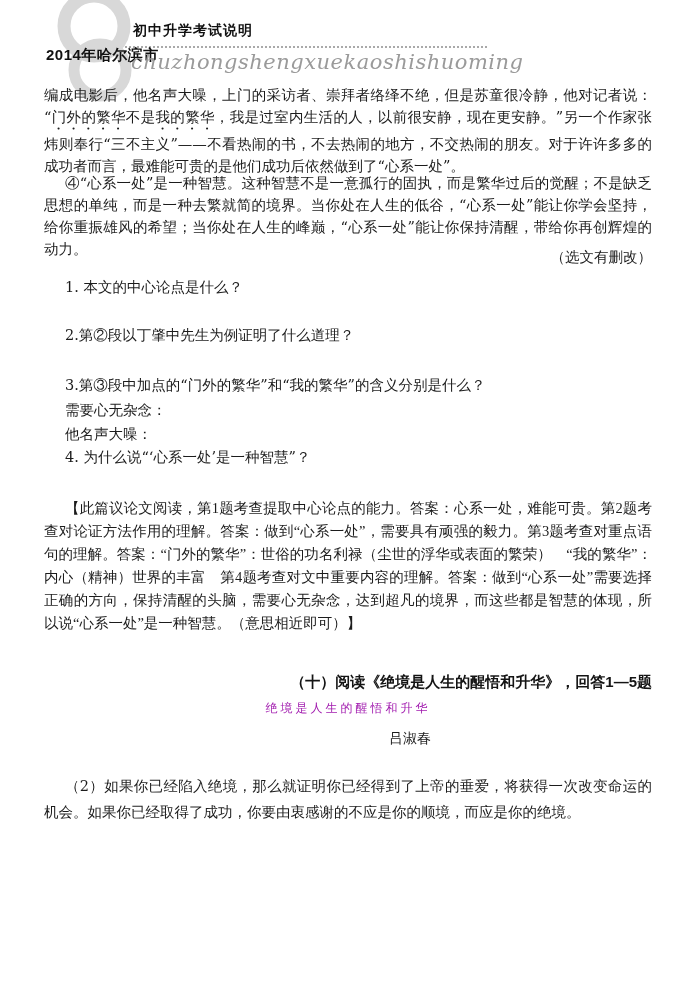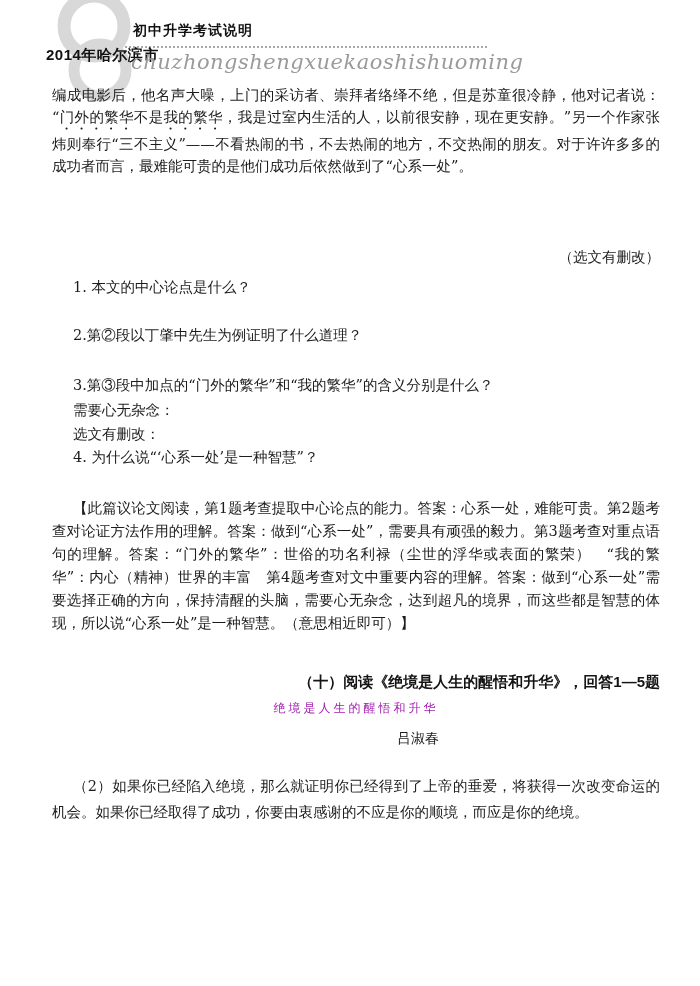--- a/index.html
+++ b/index.html
@@ -31,21 +31,20 @@
     position:absolute;left:131px;top:50px;
     font-family:"DejaVu Serif","Liberation Serif",serif;
     font-style:italic;font-size:21px;letter-spacing:0.5px;color:#9a9a9a;
   }
   
   .tblock{
     position:absolute;left:44px;width:608px;
     font-size:14.5px;line-height:22px;
     text-align:justify;text-justify:inter-ideograph;
     color:#1c1c1c;
-    margin-left:8px;
   }
   .indent{text-indent:21px;}
   .em-dots{
     -webkit-text-emphasis:filled dot #1c1c1c;
     -webkit-text-emphasis-position:under right;
     text-emphasis:filled dot #1c1c1c;
     text-emphasis-position:under right;
   }
   .right-align{text-align:right;}
   .lh23{line-height:23px;}
@@ -79,31 +78,32 @@
   </div>
   <div class="book-title">初中升学考试说明</div>
   <div class="dotted-divider"></div>
   <div class="edition-title">2014年哈尔滨市</div>
   <div class="pinyin">chuzhongshengxuekaoshishuoming</div>
 
   <div class="tblock" style="top:84px;">
     <span>编成电影后，他名声大噪，上门的采访者、崇拜者络绎不绝，但是苏童很冷静，他对记者说：“</span><span class="em-dots">门外的繁华</span><span>不是</span><span class="em-dots">我的繁华</span><span>，我是过室内生活的人，以前很安静，现在更安静。”另一个作家张炜则奉行“三不主义”——不看热闹的书，不去热闹的地方，不交热闹的朋友。对于许许多多的成功者而言，最难能可贵的是他们成功后依然做到了“心系一处”。</span>
   </div>
 
+  <div class="tblock indent" style="top:172px;">④“心系一处”是一种智慧。这种智慧不是一意孤行的固执，而是繁华过后的觉醒；不是缺乏思想的单纯，而是一种去繁就简的境界。当你处在人生的低谷，“心系一处”能让你学会坚持，给你重振雄风的希望；当你处在人生的峰巅，“心系一处”能让你保持清醒，带给你再创辉煌的动力。</div>
 
   <div class="tblock right-align" style="top:246px;">（选文有删改）</div>
 
   <div class="tblock indent" style="top:276px;">1. 本文的中心论点是什么？</div>
   <div class="tblock indent" style="top:324px;">2.第②段以丁肇中先生为例证明了什么道理？</div>
   <div class="tblock indent" style="top:374px;">3.第③段中加点的“门外的繁华”和“我的繁华”的含义分别是什么？</div>
   <div class="tblock indent" style="top:399px;">需要心无杂念：</div>
-  <div class="tblock indent" style="top:423px;">选文有删改：</div>
+  <div class="tblock indent" style="top:423px;">他名声大噪：</div>
   <div class="tblock indent" style="top:446px;">4. 为什么说“‘心系一处’是一种智慧”？</div>
 
-  <div class="tblock indent lh23" style="top:497px;">【此篇议论文阅读，第1题考查提取中心论点的能力。答案：心系一处，难能可贵。第2题考查对论证方法作用的理解。答案：做到“心系一处”，需要具有顽强的毅力。第3题考查对重点语句的理解。答案：“门外的繁华”：世俗的功名利禄（尘世的浮华或表面的繁荣）　“我的繁华”：内心（精神）世界的丰富　第4题考查对文中重要内容的理解。答案：做到“心系一处”需要选择正确的方向，保持清醒的头脑，需要心无杂念，达到超凡的境界，而这些都是智慧的体现，所以说“心系一处”是一种智慧。（意思相近即可）】</div>
+  <div class="tblock indent lh23" style="top:497px;font-family:Liberation Serif, serif;">【此篇议论文阅读，第1题考查提取中心论点的能力。答案：心系一处，难能可贵。第2题考查对论证方法作用的理解。答案：做到“心系一处”，需要具有顽强的毅力。第3题考查对重点语句的理解。答案：“门外的繁华”：世俗的功名利禄（尘世的浮华或表面的繁荣）　“我的繁华”：内心（精神）世界的丰富　第4题考查对文中重要内容的理解。答案：做到“心系一处”需要选择正确的方向，保持清醒的头脑，需要心无杂念，达到超凡的境界，而这些都是智慧的体现，所以说“心系一处”是一种智慧。（意思相近即可）】</div>
 
   <div class="tblock indent bold-head" style="top:671px;">（十）阅读《绝境是人生的醒悟和升华》，回答1—5题</div>
   <div class="tblock article-title" style="top:697px;">绝境是人生的醒悟和升华</div>
   <div class="tblock author" style="top:727px;">吕淑春</div>
   <div class="tblock indent lh26" style="top:773px;">（2）如果你已经陷入绝境，那么就证明你已经得到了上帝的垂爱，将获得一次改变命运的机会。如果你已经取得了成功，你要由衷感谢的不应是你的顺境，而应是你的绝境。</div>
 
   <div class="page-number">20</div>
 </div>
 
 </body></html>

